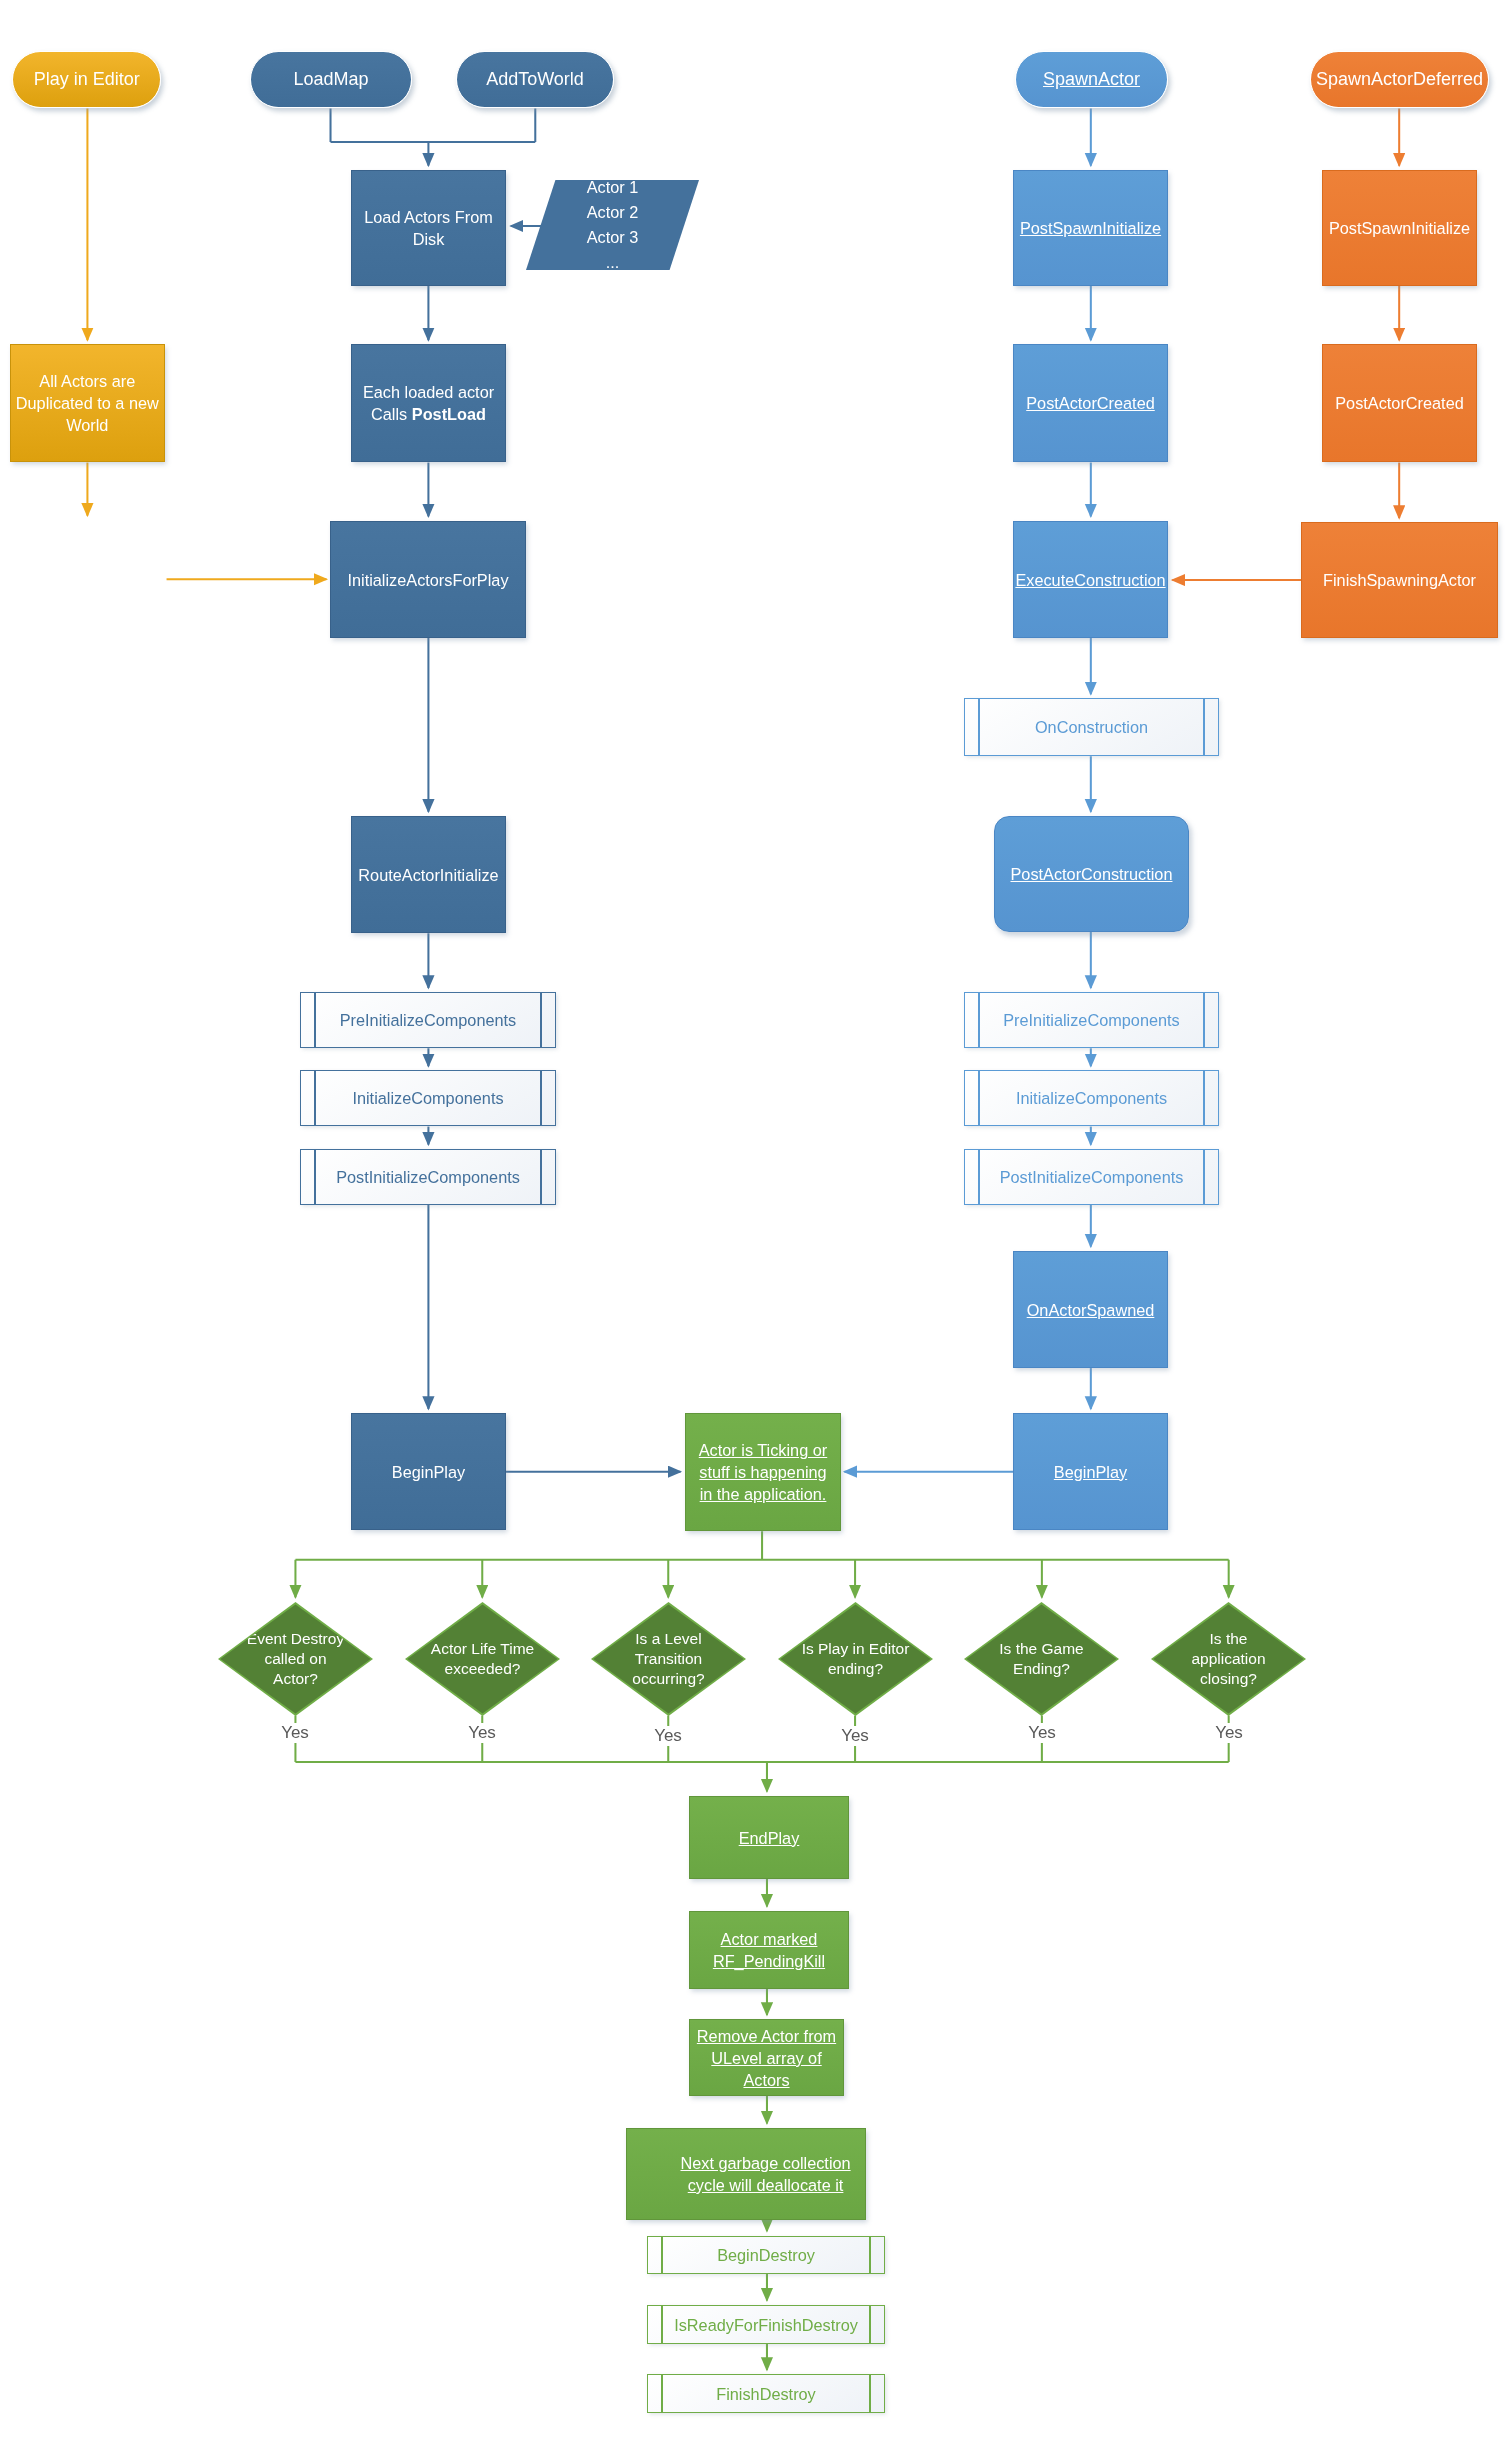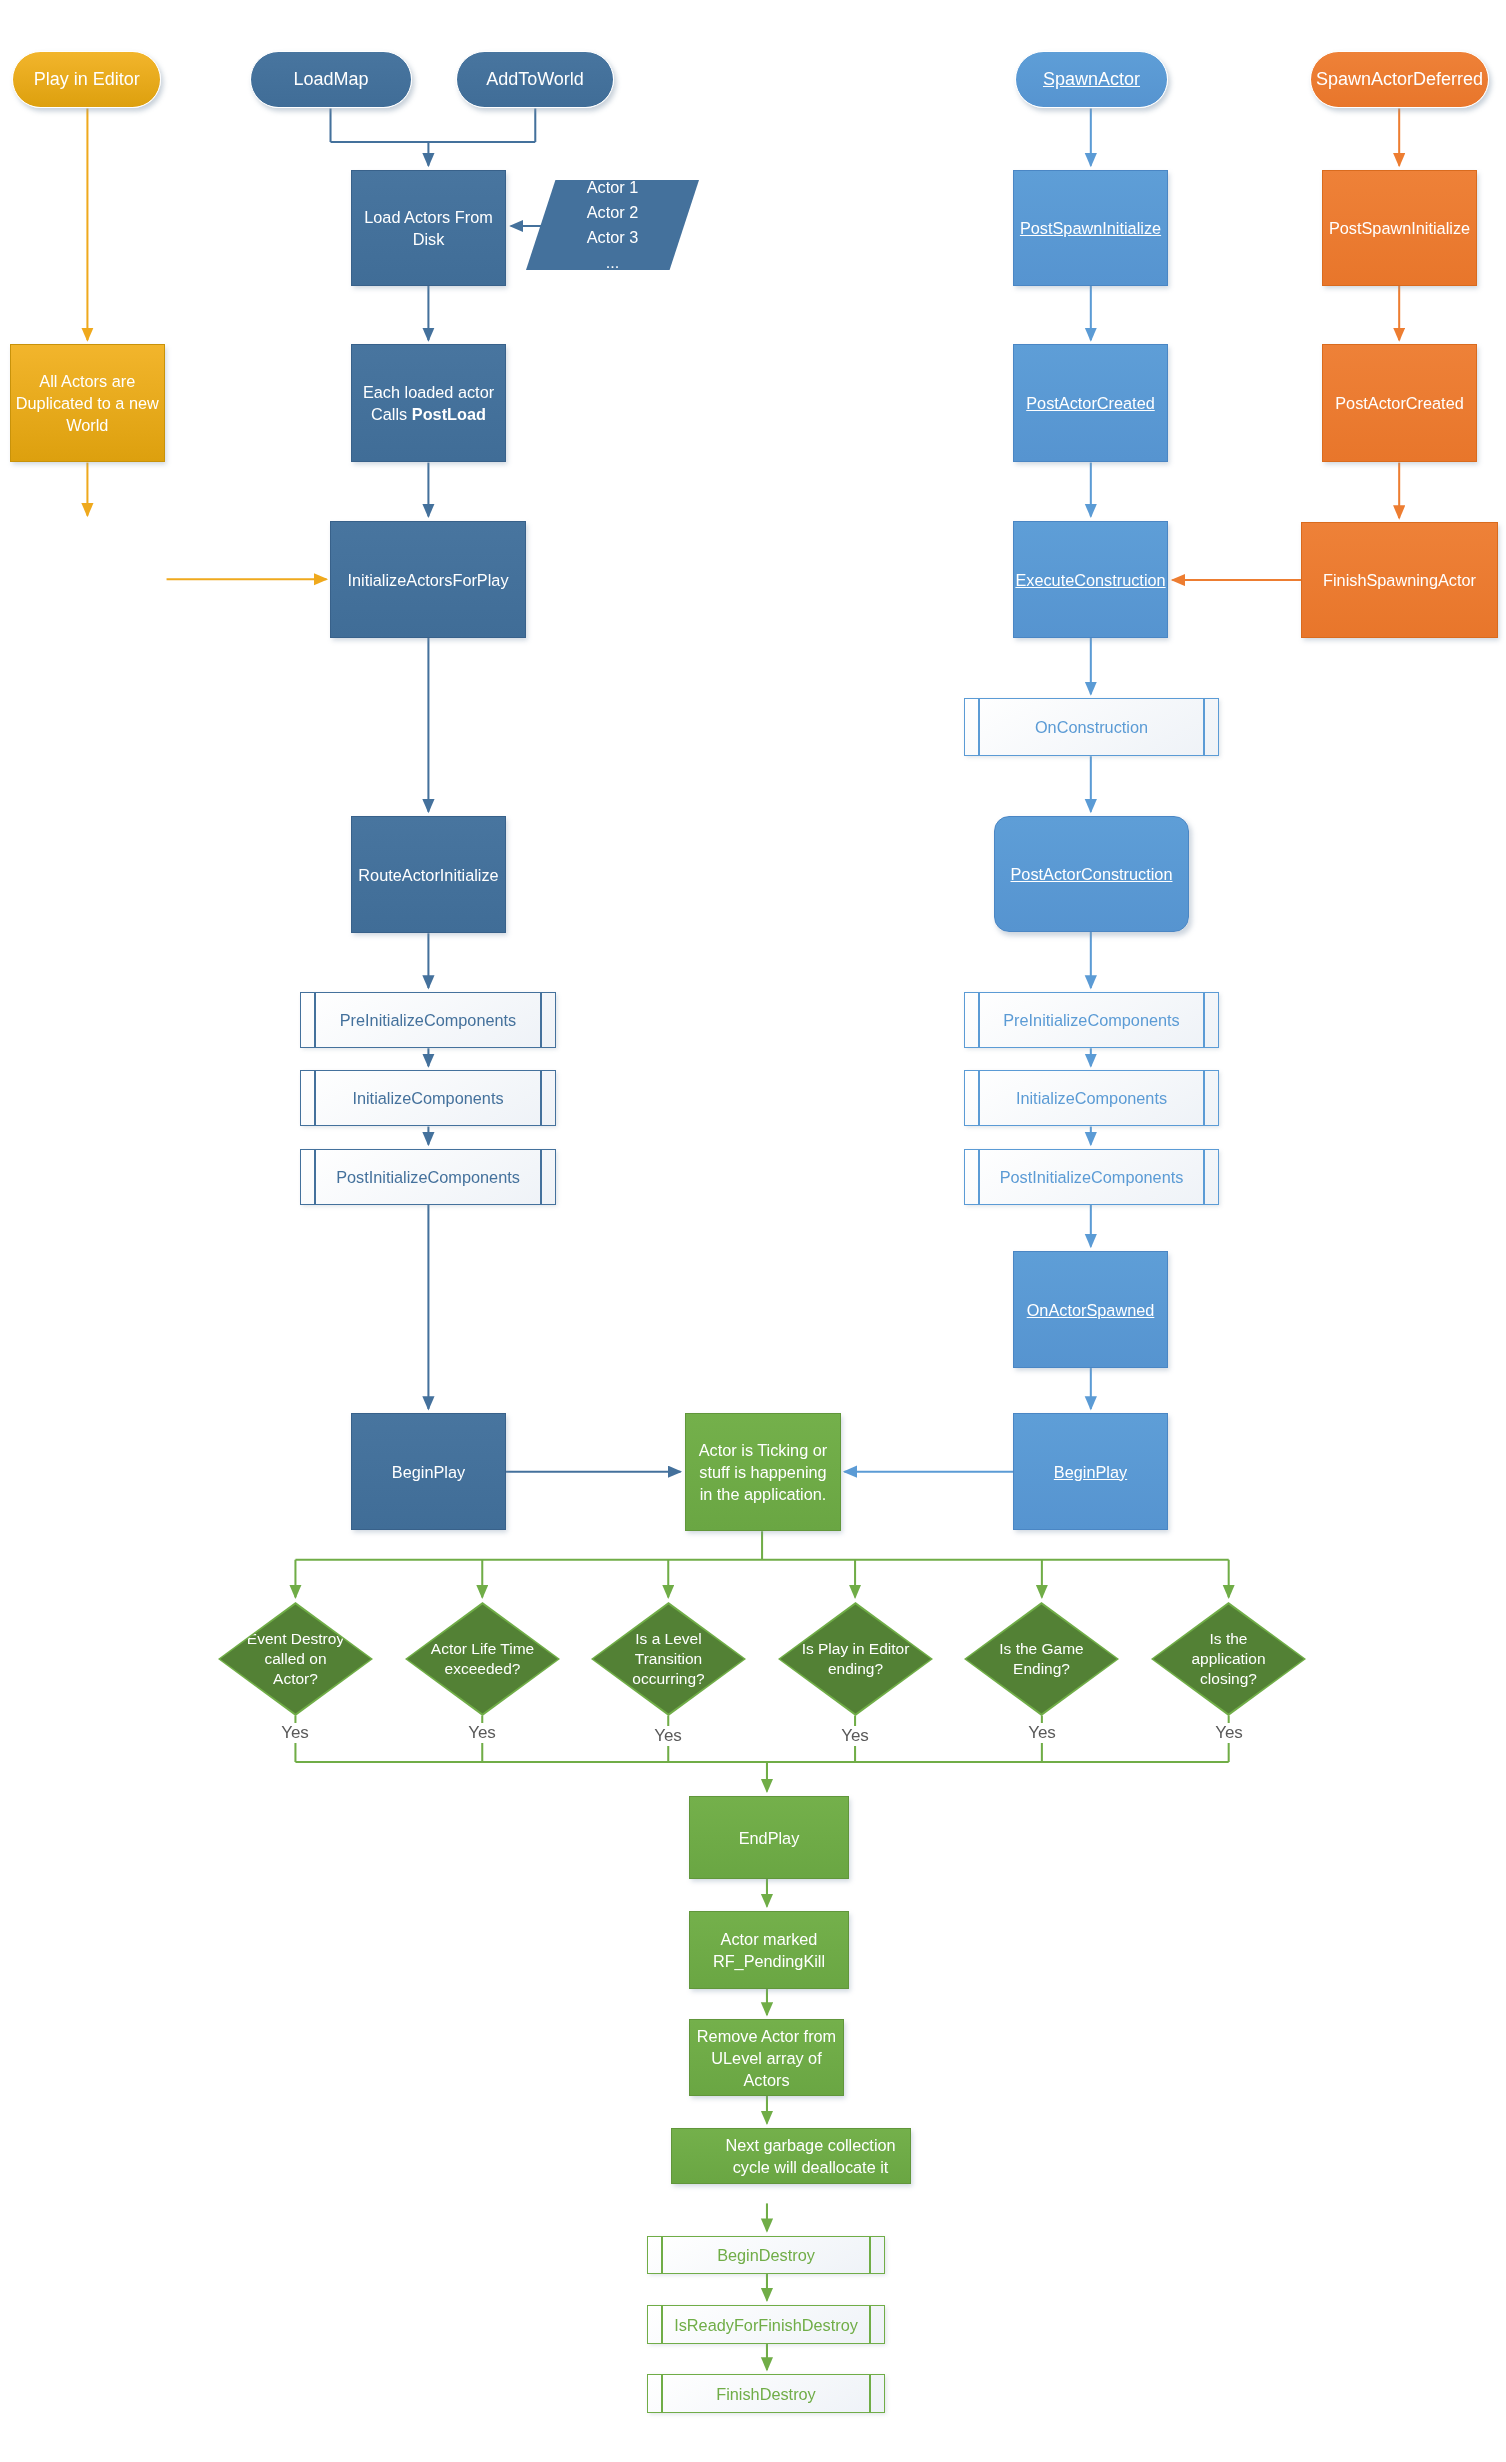--- a/index.html
+++ b/index.html
@@ -10,21 +10,21 @@
   .node{position:absolute;display:flex;align-items:center;justify-content:center;
     text-align:center;box-sizing:border-box;line-height:1.35;}
 
   
   .box{color:#fff;font-size:16.3px;border:1.6px solid;padding:4.9px;
     box-shadow:2.4px 3.3px 4.9px rgba(125,148,170,.38);}
   .c-gold{background:linear-gradient(180deg,#f2b52c 0%,#dda00e 100%);border-color:#c8920a;}
   .c-bdark{background:linear-gradient(180deg,#48759f 0%,#406d97 100%);border-color:#38618a;}
   .c-blight{background:linear-gradient(180deg,#5e9ed7 0%,#5694d0 100%);border-color:#4a86c4;text-decoration:underline;}
   .c-orange{background:linear-gradient(180deg,#ee8138 0%,#e8762b 100%);border-color:#d96b1e;}
-  .c-green{background:linear-gradient(180deg,#74b04b 0%,#6aa643 100%);border-color:#61963b;}
+  .c-green{background:linear-gradient(180deg,#74b04b 0%,#6aa643 100%);border-color:#61963b;text-decoration:underline;}
 
   
   .pill{border-radius:29px;color:#fff;font-size:18px;border:1.6px solid;
     box-shadow:2.4px 3.3px 5.7px rgba(130,150,170,.45);}
 
   
   .subr{--c:#44719c;background:linear-gradient(150deg,#ffffff 0%,#eef2f7 100%);
     border:1.6px solid var(--c);color:var(--c);font-size:16.3px;
     box-shadow:1.6px 2.4px 4.1px rgba(140,155,170,.3);}
   .subr::before,.subr::after{content:"";position:absolute;top:0;bottom:0;width:1.6px;
@@ -230,19 +230,19 @@
   <span class="yes" style="left:295px;top:1723px;">Yes</span>
   <span class="yes" style="left:482px;top:1723px;">Yes</span>
   <span class="yes" style="left:668px;top:1726px;">Yes</span>
   <span class="yes" style="left:855px;top:1726px;">Yes</span>
   <span class="yes" style="left:1042px;top:1723px;">Yes</span>
   <span class="yes" style="left:1229px;top:1723px;">Yes</span>
 
   <div class="node box c-green" style="left:689px;top:1796px;width:160px;height:83px;">EndPlay</div>
   <div class="node box c-green" style="left:689px;top:1911px;width:160px;height:78px;">Actor marked RF_PendingKill</div>
   <div class="node box c-green" style="left:689px;top:2019px;width:155px;height:77px;">Remove Actor from ULevel array of Actors</div>
-  <div class="node box c-green" style="left:671px;top:2128px;width:240px;height:56px;padding-left:44px;">Next garbage collection cycle will deallocate it</div>
+  <div class="node box c-green" style="left:626px;top:2128px;width:240px;height:92px;padding-left:44px;">Next garbage collection cycle will deallocate it</div>
   <div class="node subr subr-green" style="left:647px;top:2236px;width:238px;height:38px;">BeginDestroy</div>
   <div class="node subr subr-green" style="left:647px;top:2305px;width:238px;height:39px;">IsReadyForFinishDestroy</div>
   <div class="node subr subr-green" style="left:647px;top:2374px;width:238px;height:39px;">FinishDestroy</div>
 
 </div>
 
 
 </body></html>

